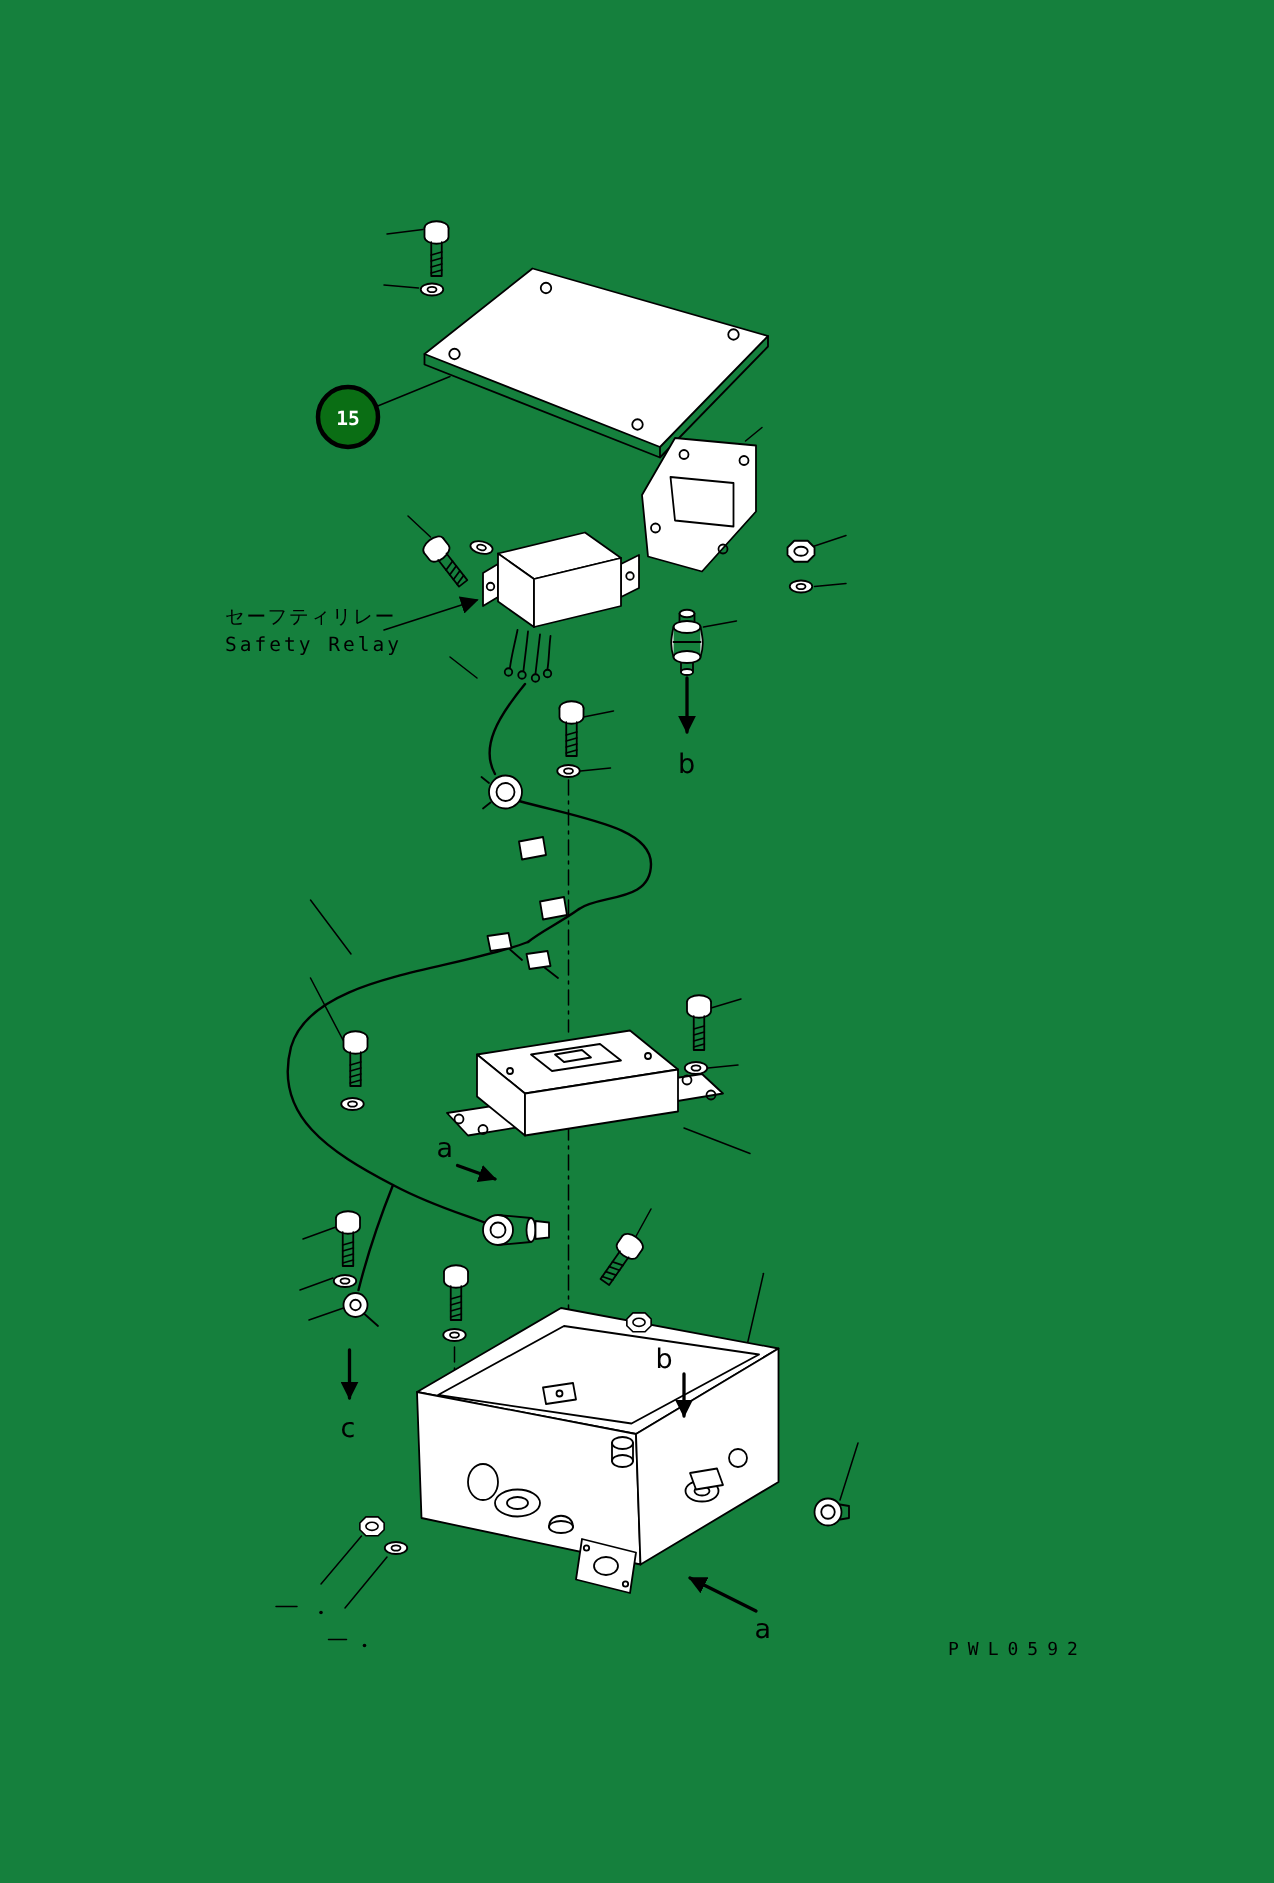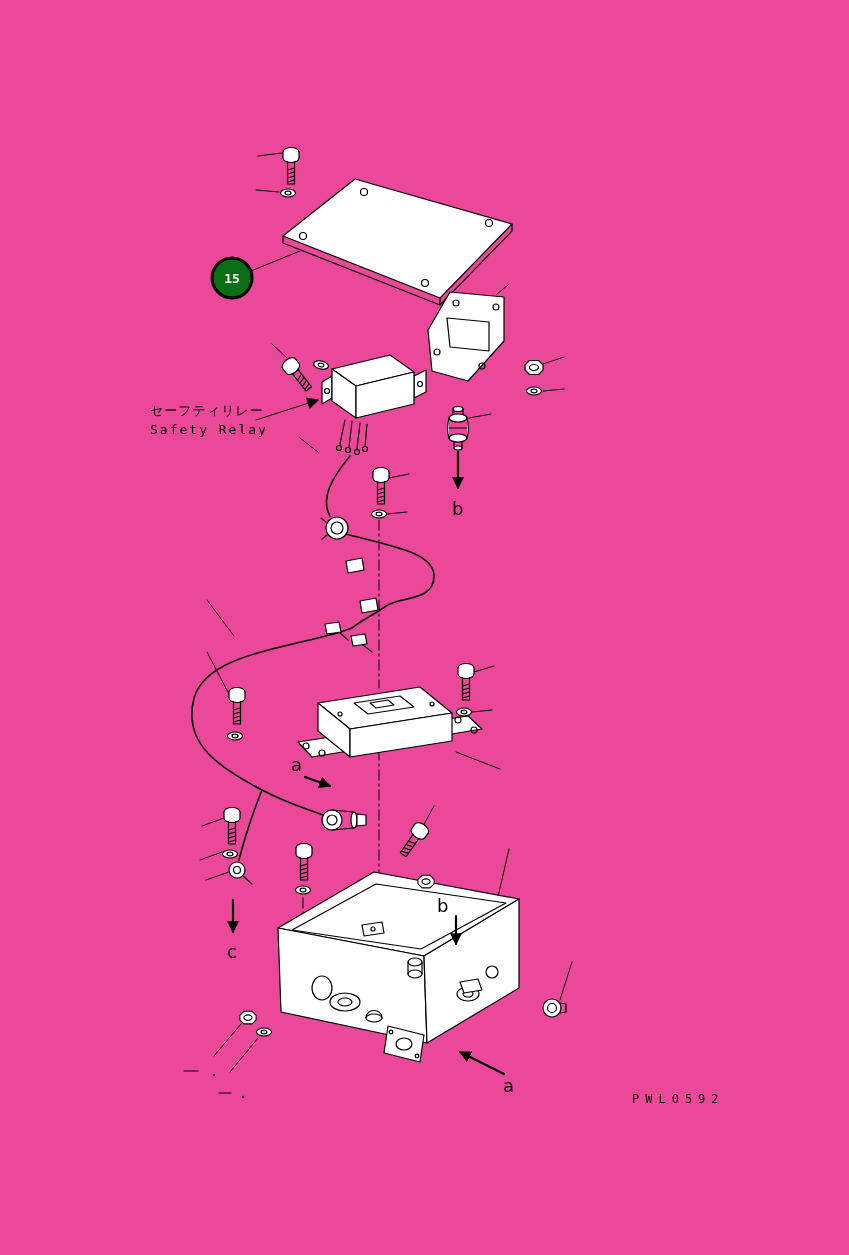--- a/index.html
+++ b/index.html
@@ -1,16 +1,16 @@
 <!DOCTYPE html>
 <html><head>
 <meta charset="utf-8">
 <style>
   html,body { margin:0; padding:0; background:#ffffff; }
-  .sheet { position:relative; width:849px; height:1255px; background:#ec4899; overflow:hidden;
+  .sheet { position:relative; width:849px; height:1255px; background:#15803d; overflow:hidden;
            font-family:"DejaVu Sans", sans-serif; }
   svg { display:block; }
   .ln   { stroke:#000; stroke-width:1.2; fill:none; stroke-linejoin:round; stroke-linecap:round; }
   .thin { stroke-width:1; }
   .cable{ stroke-width:1.6; }
   .thick{ stroke-width:2.2; }
   .face { fill:#ffffff; }
   .dashdot { stroke-dasharray:10 4 2 4; stroke-width:1; }
   .solid { fill:#000; stroke:none; }
   text { fill:#000; stroke:none; font-family:"DejaVu Sans Mono","DejaVu Sans",monospace; }

